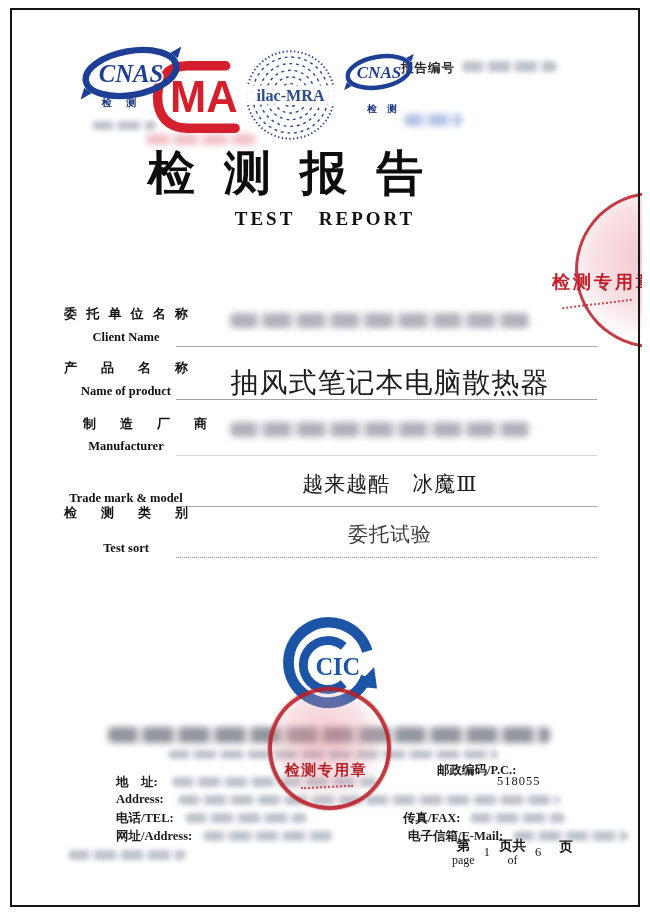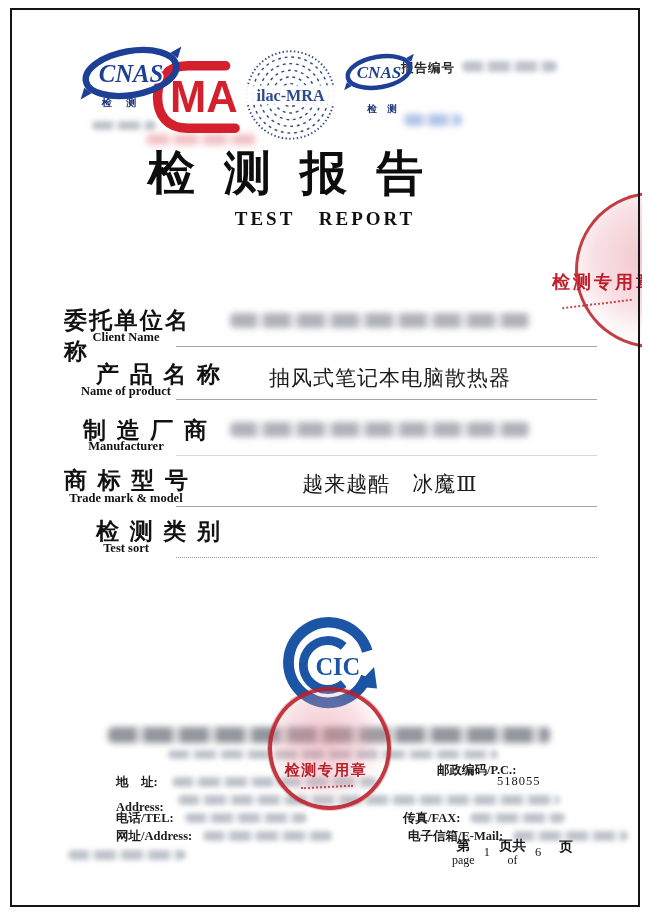--- a/index.html
+++ b/index.html
@@ -67,32 +67,32 @@
     border-bottom:2.5px dotted rgba(186,30,40,.8);transform:rotate(-7deg);z-index:3;}
   .stamp-bottom{left:268px;top:687px;width:115px;height:115px;
     border:4px solid rgba(186,30,40,.88);
     box-shadow:0 0 0 1px rgba(186,30,40,.25);z-index:3;}
   .stamp-bottom-text{left:270px;top:761px;width:112px;text-align:center;
     font-size:15px;font-weight:bold;color:#b51f28;letter-spacing:1.5px;z-index:4;}
   .stamp-bottom-serial{left:301px;top:786px;width:52px;
     border-bottom:2px dotted rgba(186,30,40,.75);transform:rotate(-3deg);z-index:4;}
 
   
-  .f-label-cn{left:64px;width:124px;font-size:23px;font-weight:bold;color:#111;
+  .f-label-cn{left:64px;width:124px;font-size:13px;font-weight:bold;color:#111;
     text-align:justify;text-align-last:justify;}
   .f-label-en{left:60px;width:132px;font-size:12.5px;font-weight:bold;color:#111;
     text-align:center;}
   .f-value{left:180px;width:420px;text-align:center;color:#1c1c1c;}
   .f-line{left:176px;width:421px;border-bottom:1px solid #a6a6a6;height:0;}
 
   .r1-cn{top:305px;} .r1-en{top:330px;} .r1-line{top:346px;}
-  .r2-cn{top:359px;margin-left:32px;} .r2-en{top:384px;} .r2-val{top:364px;font-size:21px;letter-spacing:1px;} .r2-line{top:399px;}
+  .r2-cn{top:359px;} .r2-en{top:384px;} .r2-val{top:364px;font-size:28px;letter-spacing:1px;} .r2-line{top:399px;}
   .r3-cn{top:415px;margin-left:19px;} .r3-en{top:439px;} .r3-line{top:455px;opacity:.45;}
   .r4-cn{top:465px;} .r4-en{top:491px;} .r4-val{top:470px;font-size:21px;letter-spacing:1px;} .r4-line{top:506px;}
-  .r5-cn{top:516px;margin-left:32px;} .r5-en{top:541px;} .r5-val{top:521px;font-size:20px;color:#3a3a3a;letter-spacing:1px;} .r5-line{top:557px;border-bottom:1.5px dotted #9a9a9a;}
+  .r5-cn{top:504px;} .r5-en{top:541px;} .r5-val{top:521px;font-size:20px;color:#3a3a3a;letter-spacing:1px;} .r5-line{top:557px;border-bottom:1.5px dotted #9a9a9a;}
 
   
   .logo-cic{left:281px;top:616px;width:98px;height:98px;z-index:2;}
 
   
   .foot{font-size:12.5px;color:#1d1d1d;white-space:nowrap;}
   .foot.b{font-weight:bold;text-align:right;}
   .pc-val{letter-spacing:1px;}
 
   
@@ -167,27 +167,27 @@
   <div class="abs f-label-cn r2-cn">产 品 名 称</div>
   <div class="abs f-label-en r2-en">Name of product</div>
   <div class="abs f-value r2-val">抽风式笔记本电脑散热器</div>
   <div class="abs f-line r2-line"></div>
 
   <div class="abs f-label-cn r3-cn">制 造 厂 商</div>
   <div class="abs f-label-en r3-en">Manufacturer</div>
   <span class="smudge abs" style="left:230px;top:422px;width:300px;height:15px;"></span>
   <div class="abs f-line r3-line"></div>
 
-  <div class="abs f-label-cn r4-cn">商 标 型 号</div>
   <div class="abs f-label-en r4-en">Trade mark &amp; model</div>
   <div class="abs f-value r4-val">越来越酷　冰魔Ⅲ</div>
   <div class="abs f-line r4-line"></div>
 
   <div class="abs f-label-cn r5-cn">检 测 类 别</div>
   <div class="abs f-label-en r5-en">Test sort</div>
+  <div class="abs f-value r5-val">委托试验</div>
   <div class="abs f-line r5-line"></div>
 
   <svg class="abs logo-cic" viewBox="0 0 100 100">
     <path d="M 88,36 A 41,41 0 1 0 87,62" fill="none" stroke="#1c55a5" stroke-width="11"></path>
     <path d="M 95,52 L 76,72 L 98,74 Z" fill="#1c55a5"></path>
     <path d="M 64,31 A 25,25 0 1 0 64,69" fill="none" stroke="#1c55a5" stroke-width="9"></path>
     <text x="58" y="60" font-size="25" font-weight="bold" text-anchor="middle" fill="#1c55a5" stroke="#ffffff" stroke-width="3.5" paint-order="stroke">CIC</text>
   </svg>
 
   <span class="smudge dark abs" style="left:108px;top:727px;width:442px;height:16px;"></span>
@@ -195,21 +195,21 @@
 
   <div class="abs stamp stamp-bottom"></div>
   <div class="abs stamp-bottom-text">检测专用章</div>
   <div class="abs stamp-bottom-serial"></div>
 
   <span class="abs foot b" style="left:116px;top:774px;">地　址:</span>
   <span class="smudge thin abs" style="left:172px;top:777px;width:205px;height:10px;"></span>
   <span class="abs foot b" style="left:395px;top:762px;padding-left:42px;">邮政编码/P.C.:</span>
   <span class="abs foot pc-val" style="left:497px;top:774px;">518055</span>
 
-  <span class="abs foot b" style="left:116px;top:792px;margin-top:8px;">Address:</span>
+  <span class="abs foot b" style="left:116px;top:792px;">Address:</span>
   <span class="smudge thin abs" style="left:178px;top:795px;width:382px;height:10px;"></span>
 
   <span class="abs foot b" style="left:116px;top:810px;">电话/TEL:</span>
   <span class="smudge thin abs" style="left:185px;top:813px;width:122px;height:10px;"></span>
   <span class="abs foot b" style="left:403px;top:810px;">传真/FAX:</span>
   <span class="smudge thin abs" style="left:470px;top:813px;width:95px;height:10px;"></span>
 
   <span class="abs foot b" style="left:116px;top:828px;">网址/Address:</span>
   <span class="smudge thin abs" style="left:203px;top:831px;width:130px;height:10px;"></span>
   <span class="abs foot b" style="left:408px;top:828px;">电子信箱/E-Mail:</span>

